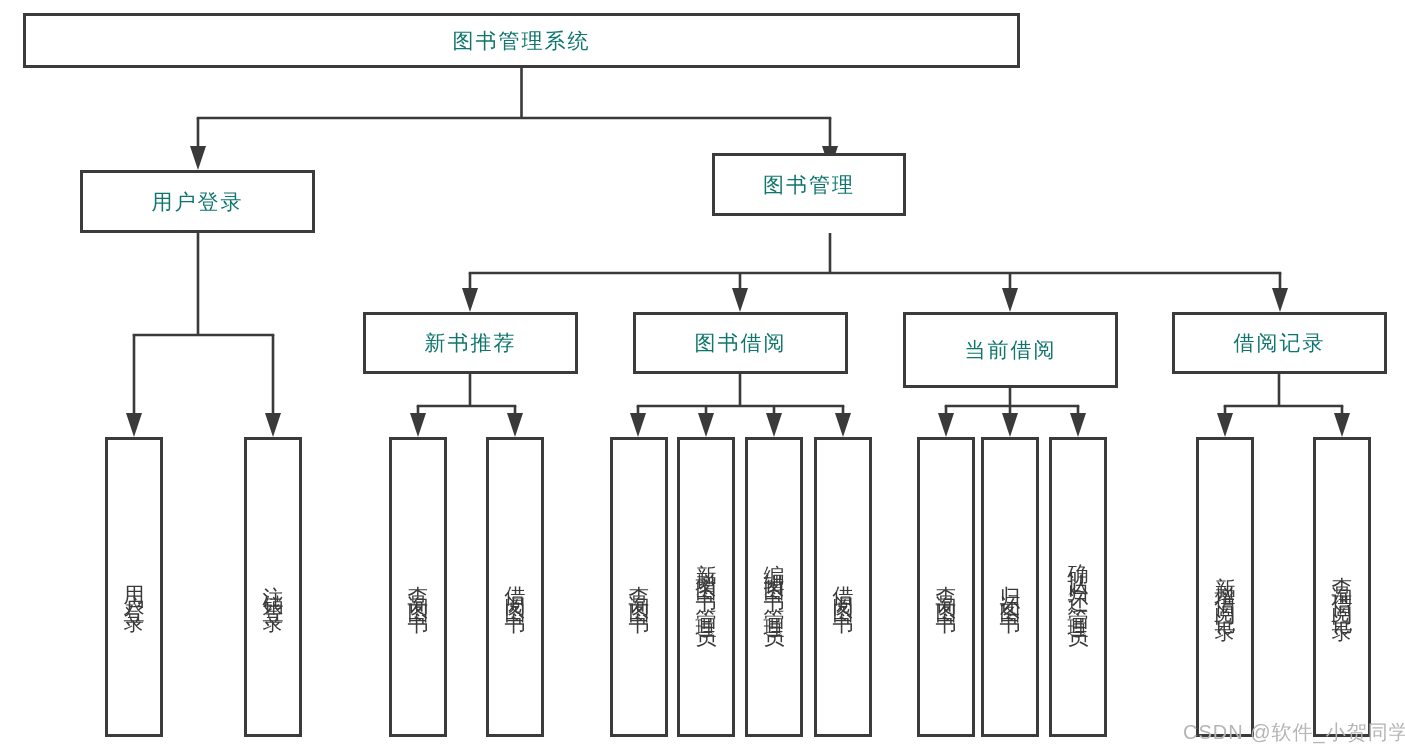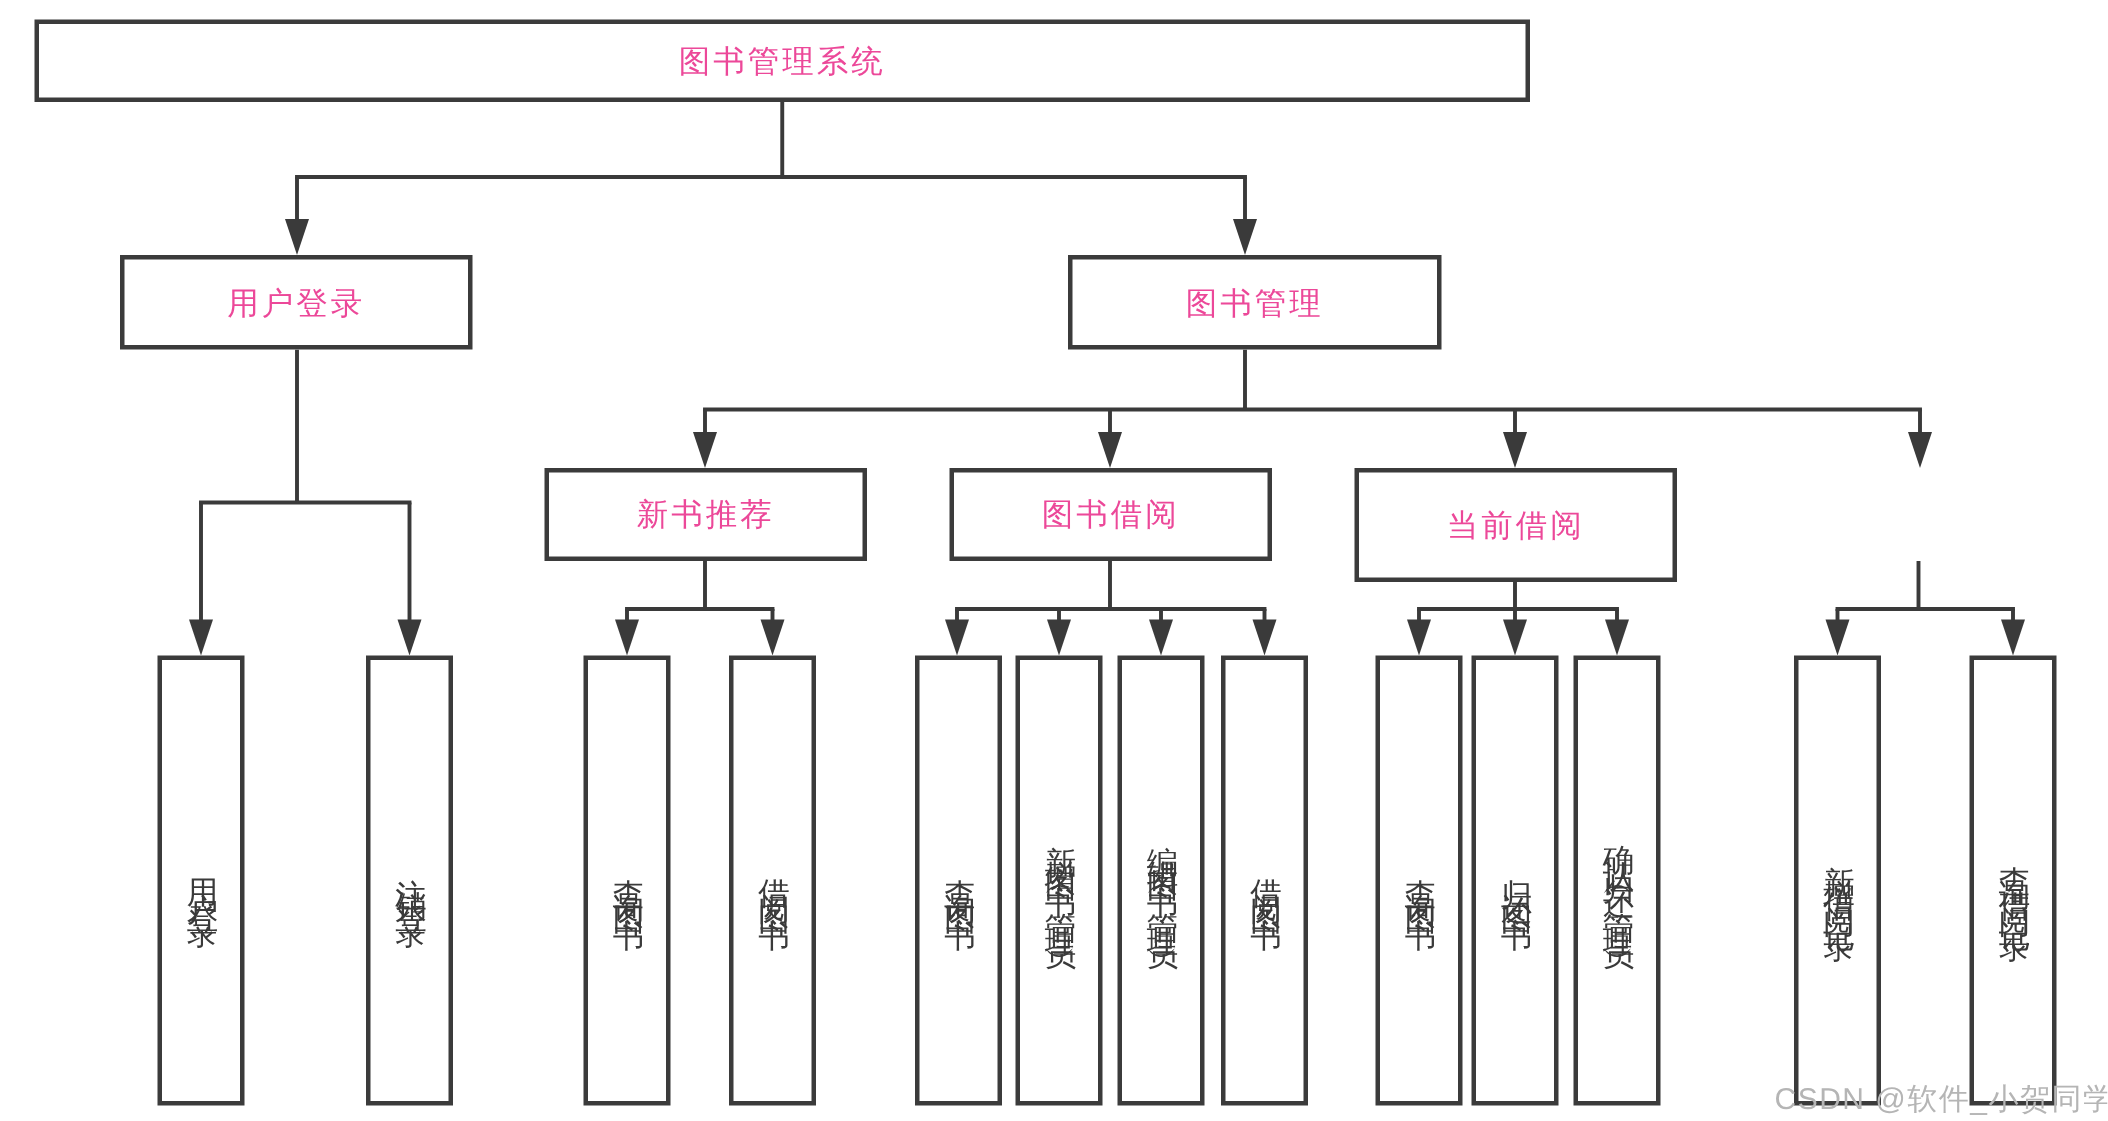--- a/index.html
+++ b/index.html
@@ -25,21 +25,21 @@
   .hbox {
     position: absolute;
     box-sizing: border-box;
     border: 3px solid #3b3b3b;
     background: #ffffff;
     display: flex;
     align-items: center;
     justify-content: center;
     font-size: 21px;
     letter-spacing: 2px;
-    color: #ec4899;
+    color: #0f766e;
     z-index: 2;
   }
   .vbox {
     position: absolute;
     box-sizing: border-box;
     border: 3px solid #3b3b3b;
     background: #ffffff;
     top: 437px;
     width: 58px;
     height: 300px;
@@ -118,32 +118,35 @@
     </g>
   </svg>
 
   <div class="hbox" style="left:23px; top:13px; width:997px; height:55px;">
     <span>图书管理系统</span>
   </div>
 
   <div class="hbox" style="left:80px; top:170px; width:235px; height:63px;">
     <span>用户登录</span>
   </div>
-  <div class="hbox" style="left:712px; top:170px; width:249px; height:63px;">
+  <div class="hbox" style="left:712px; top:153px; width:194px; height:63px;">
     <span>图书管理</span>
   </div>
 
   <div class="hbox" style="left:363px; top:312px; width:215px; height:62px;">
     <span>新书推荐</span>
   </div>
   <div class="hbox" style="left:633px; top:312px; width:215px; height:62px;align-items:center;">
     <span>图书借阅</span>
   </div>
   <div class="hbox" style="left:903px; top:312px; width:215px; height:76px;">
     <span>当前借阅</span>
+  </div>
+  <div class="hbox" style="left:1172px; top:312px; width:215px; height:62px;">
+    <span>借阅记录</span>
   </div>
 
   <div class="vbox" style="left:105px;">
     <span>用户登录</span>
   </div>
   <div class="vbox" style="left:244px;">
     <span>注销登录</span>
   </div>
 
   <div class="vbox" style="left:389px;">

